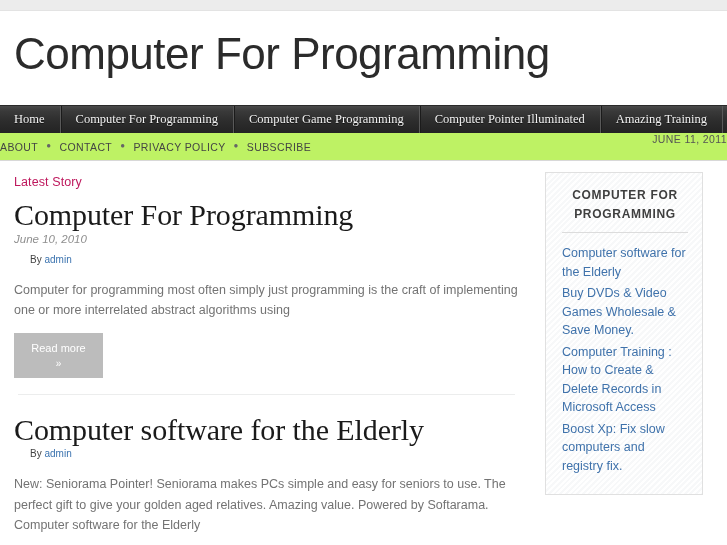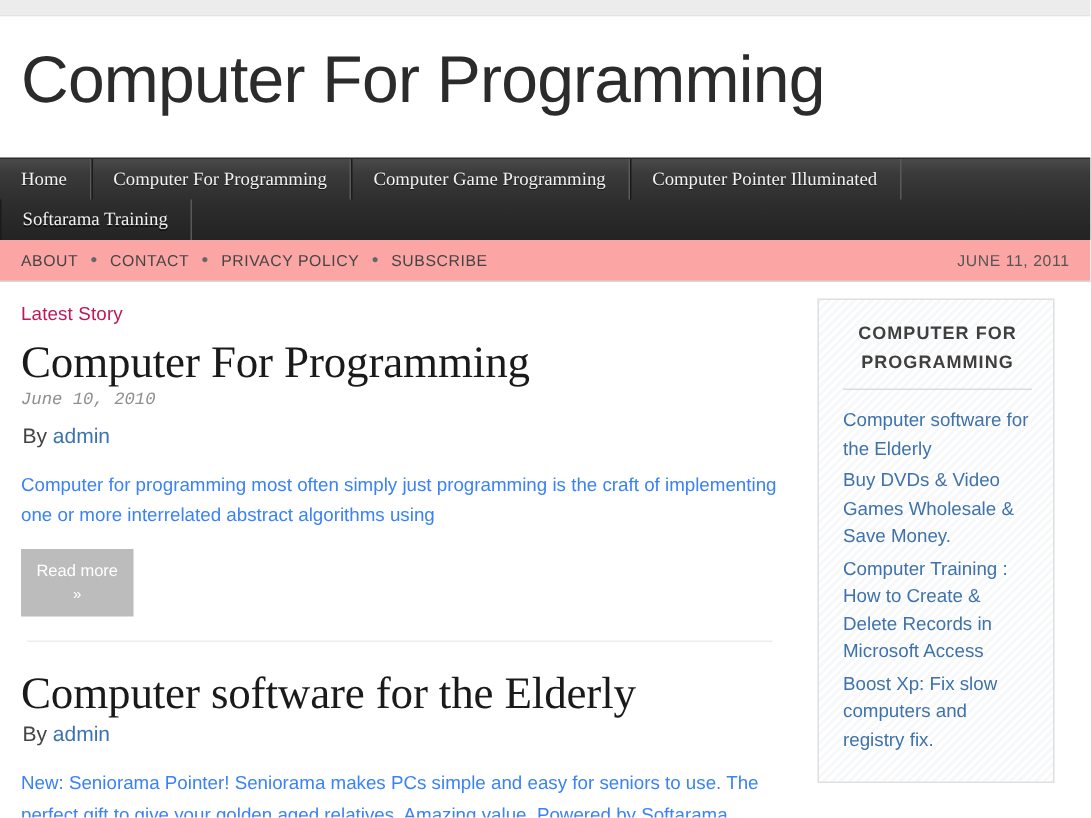--- a/index.html
+++ b/index.html
@@ -68,25 +68,24 @@
     border-left: 1px solid #1b1b1b;
     white-space: nowrap;
     cursor: pointer;
     text-shadow: 0 1px 0 rgba(0,0,0,.6);
   }
   .nav-item:first-child { border-left: none; }
 
   
   .sub-nav {
     height: 28px;
-    background: #fca5a5;
+    background: #bef264;
     border-bottom: 1px solid #d8d8d8;
     display: flex;
-    align-items: center;
-    padding: 0 14px;
+    padding: 0 0;
     justify-content: space-between;
     font-size: 10.5px;
     letter-spacing: .4px;
   }
   .sub-nav-left { display: flex; align-items: center; }
   .sub-nav-link {
     color: #444444;
     text-decoration: none;
     cursor: pointer;
     white-space: nowrap;
@@ -132,51 +131,51 @@
   .post-title {
     font-family: "Liberation Serif", serif;
     font-size: 30px;
     font-weight: 400;
     color: #1a1a1a;
     margin: 0 0 1px 0;
     line-height: 1.12;
     letter-spacing: -0.1px;
   }
   .post-date {
-    font-family: Liberation Mono, monospace;
+    font-family: Liberation Sans, sans-serif;
     font-style: italic;
     font-size: 11.5px;
     color: #8f8f8f;
     margin: 0 0 9px 0;
   }
   .post-byline {
-    font-size: 14px;
+    font-size: 10px;
     color: #444444;
-    margin: 0 0 15px 1px;
+    margin: 0 0 15px 16px;
   }
   .post-byline a {
     color: #3b73af;
     text-decoration: none;
     cursor: pointer;
   }
   .post-excerpt {
     font-size: 12.5px;
     line-height: 1.65;
-    color: #3b82f6;
+    color: #737373;
     margin: 0 0 12px 0;
   }
   .read-more {
     display: inline-block;
     background: #bcbcbc;
     color: #ffffff;
     font-size: 11px;
     line-height: 1.45;
     text-align: center;
     padding: 8px 10px 7px 10px;
-    width: 75px;
+    width: 89px;
     text-decoration: none;
     cursor: pointer;
     border: none;
   }
   .read-more .chev { display: block; font-size: 10px; }
 
   .post-divider {
     border: none;
     border-top: 1px solid #eceded;
     margin: 12px 8px 18px 4px;
@@ -233,21 +232,21 @@
 
 <header class="site-header">
   <h1 class="site-title">Computer For Programming</h1>
 </header>
 
 <nav class="main-nav">
   <a class="nav-item">Home</a>
   <a class="nav-item">Computer For Programming</a>
   <a class="nav-item">Computer Game Programming</a>
   <a class="nav-item">Computer Pointer Illuminated</a>
-  <a class="nav-item">Softarama Training</a>
+  <a class="nav-item">Amazing Training</a>
 </nav>
 
 <div class="sub-nav">
   <div class="sub-nav-left">
     <a class="sub-nav-link">ABOUT</a>
     <span class="sub-nav-sep">●</span>
     <a class="sub-nav-link">CONTACT</a>
     <span class="sub-nav-sep">●</span>
     <a class="sub-nav-link">PRIVACY POLICY</a>
     <span class="sub-nav-sep">●</span>

